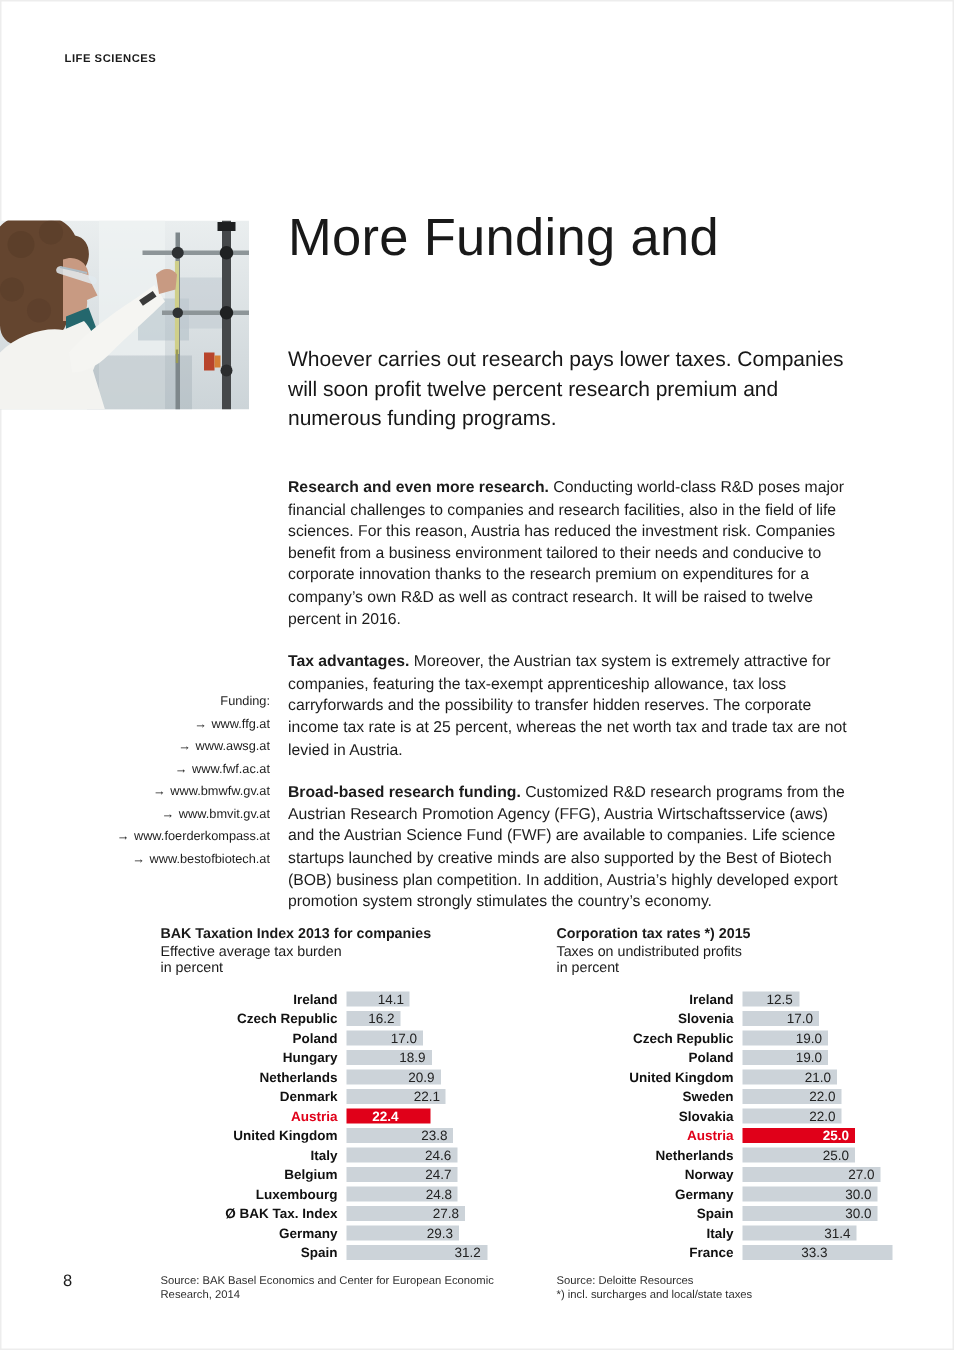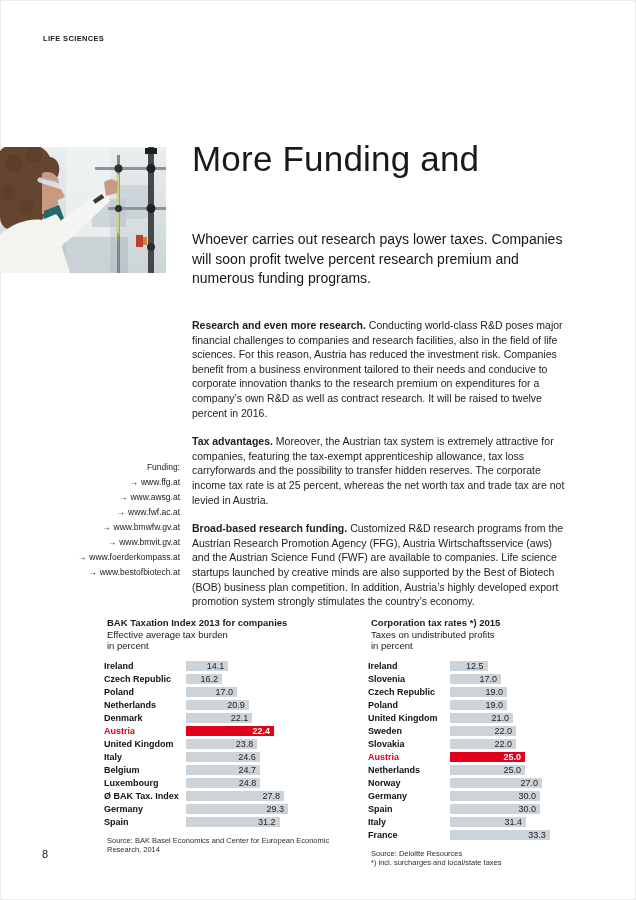--- a/index.html
+++ b/index.html
@@ -34,22 +34,22 @@
   }
   .funding .arr { margin-right:3px; }
   .chart { position:absolute; top:617px; width:300px; }
   .chart-0 { left:104px; }
   .chart-1 { left:368px; }
   .c-title { font-weight:bold; font-size:9.5px; line-height:11.5px; padding-left:3px; }
   .c-sub   { font-size:9.5px; line-height:11.5px; padding-left:3px; }
   .rows { margin-top:9px; }
   .crow { display:flex; align-items:center; height:10px; margin-bottom:3px; }
   .clabel {
-    flex:none; width:76px; font-weight:bold;
-    font-size:9px; white-space:nowrap; color:#111;
+    flex:none; width:76px; text-align:right; font-weight:bold;
+    font-size:9px; white-space:nowrap; color:#111;margin-left:45px;
   }
   .cbar {
     margin-left:6px; height:10px; background:var(--bar-color,#ccd3d9);
     display:flex; align-items:center; justify-content:flex-end;
   }
   .cval { font-size:9px; padding-right:4px; color:#222; }
   .crow.hl .clabel { color:var(--hl-color,#e00019); }
   .crow.hl .cbar   { background:var(--hl-color,#e00019); }
   .crow.hl .cval   { color:#fff; font-weight:bold; }
   .c-src { margin-top:9px; font-size:7.5px; line-height:9.8px; padding-left:3px; color:#2e2e2e; }
@@ -155,34 +155,40 @@
             <span class="cval">16.2</span>
           </div>
         </div>
         <div class="crow">
           <div class="clabel">Poland</div>
           <div class="cbar" style="width: 51px;">
             <span class="cval">17.0</span>
           </div>
         </div>
         <div class="crow">
+          <div class="clabel">Hungary</div>
+          <div class="cbar" style="width: 56.7px;">
+            <span class="cval">18.9</span>
+          </div>
+        </div>
+        <div class="crow">
           <div class="clabel">Netherlands</div>
           <div class="cbar" style="width: 62.7px;">
             <span class="cval">20.9</span>
           </div>
         </div>
         <div class="crow">
           <div class="clabel">Denmark</div>
           <div class="cbar" style="width: 66.3px;">
             <span class="cval">22.1</span>
           </div>
         </div>
         <div class="crow hl">
           <div class="clabel">Austria</div>
-          <div class="cbar" style="width: 88px;">
+          <div class="cbar" style="width: 56px; justify-content: center;">
             <span class="cval">22.4</span>
           </div>
         </div>
         <div class="crow">
           <div class="clabel">United Kingdom</div>
           <div class="cbar" style="width: 71.4px;">
             <span class="cval">23.8</span>
           </div>
         </div>
         <div class="crow">
@@ -198,27 +204,27 @@
           </div>
         </div>
         <div class="crow">
           <div class="clabel">Luxembourg</div>
           <div class="cbar" style="width: 74.4px;">
             <span class="cval">24.8</span>
           </div>
         </div>
         <div class="crow">
           <div class="clabel">Ø BAK Tax. Index</div>
-          <div class="cbar" style="width: 98px;">
+          <div class="cbar" style="width: 79px;">
             <span class="cval">27.8</span>
           </div>
         </div>
         <div class="crow">
           <div class="clabel">Germany</div>
-          <div class="cbar" style="width: 102px;">
+          <div class="cbar" style="width: 75px;">
             <span class="cval">29.3</span>
           </div>
         </div>
         <div class="crow">
           <div class="clabel">Spain</div>
           <div class="cbar" style="width: 93.6px;">
             <span class="cval">31.2</span>
           </div>
         </div>
       </div>
@@ -306,21 +312,21 @@
           </div>
         </div>
         <div class="crow">
           <div class="clabel">Italy</div>
           <div class="cbar" style="width: 76px;">
             <span class="cval">31.4</span>
           </div>
         </div>
         <div class="crow">
           <div class="clabel">France</div>
-          <div class="cbar" style="width: 99.9px;">
+          <div class="cbar" style="width: 99.9px; justify-content: center;">
             <span class="cval">33.3</span>
           </div>
         </div>
       </div>
     <div class="c-src">
       <div>Source: Deloitte Resources</div>
       <div>*)  incl. surcharges and local/state taxes</div>
     </div>
   </div>
 

